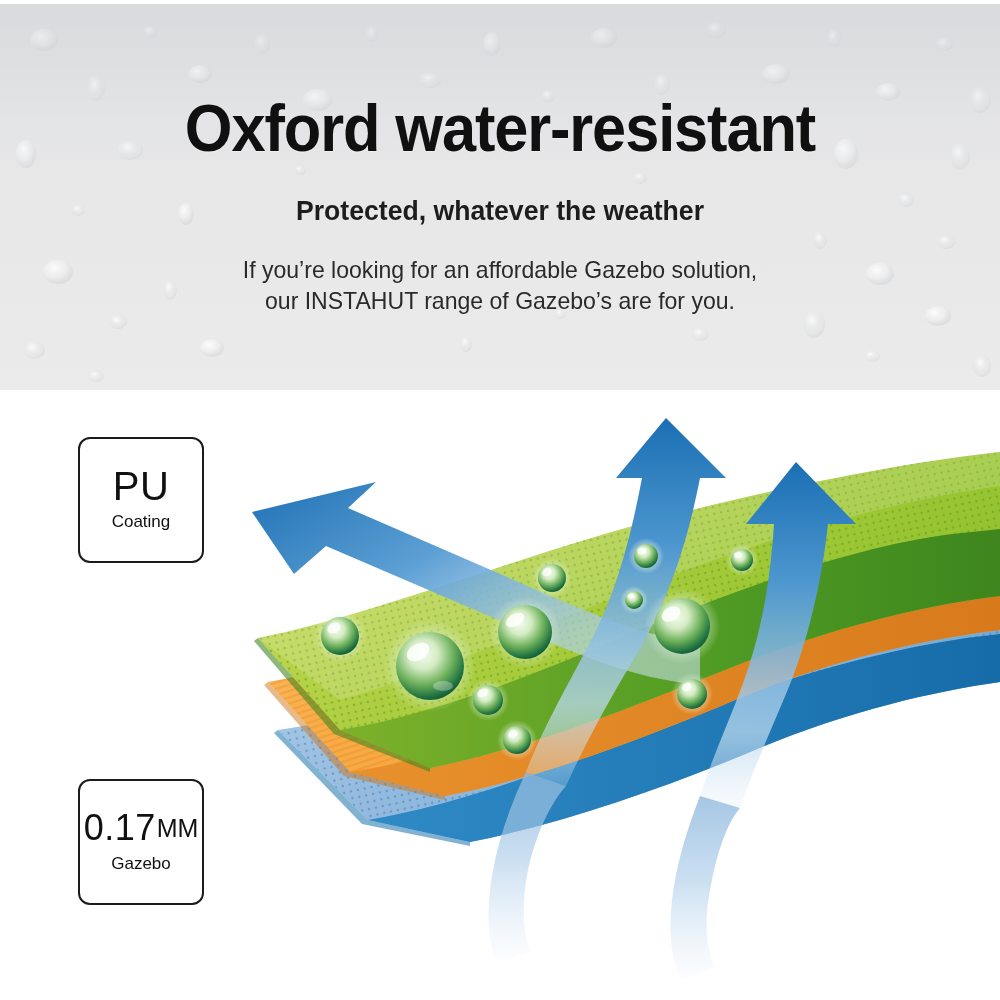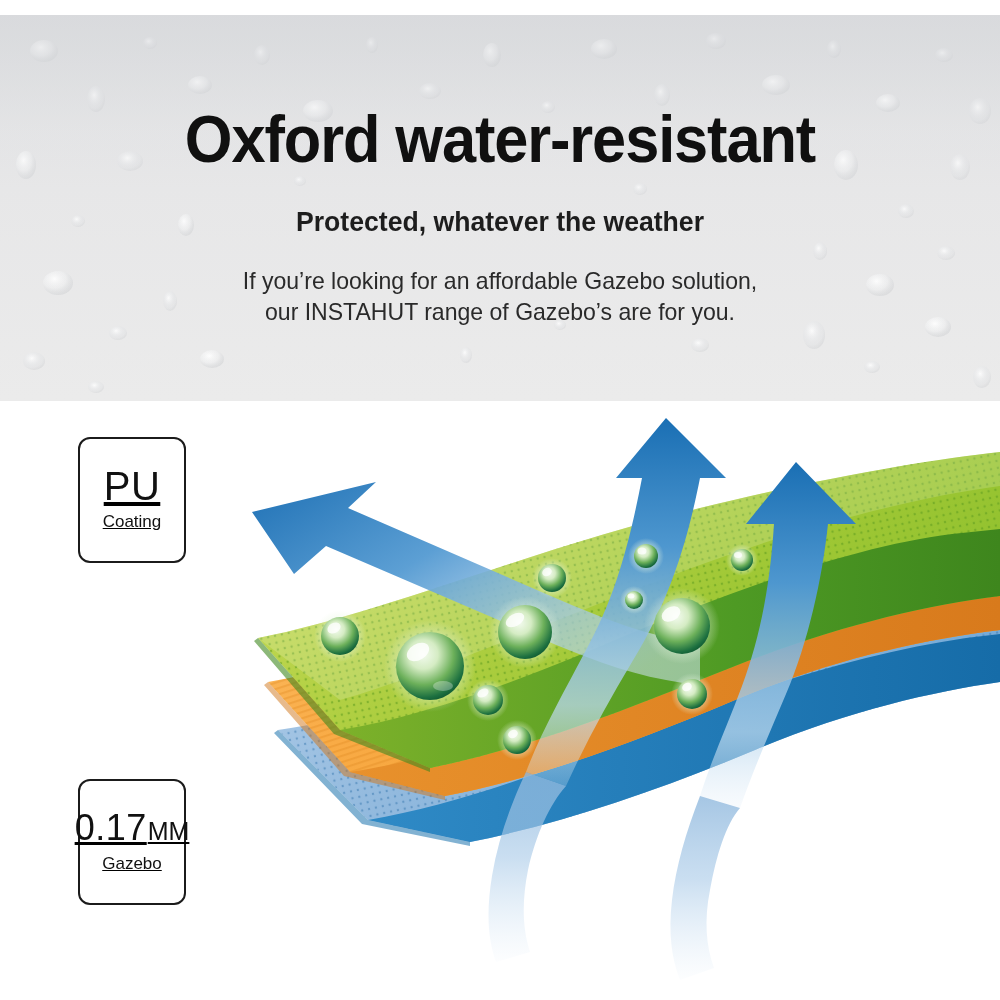--- a/index.html
+++ b/index.html
@@ -6,21 +6,21 @@
   html,body{margin:0;padding:0;}
   body{
     width:1000px;height:1000px;overflow:hidden;background:#ffffff;
     font-family:"Liberation Sans","DejaVu Sans",sans-serif;
     -webkit-font-smoothing:antialiased;
   }
   #page{position:relative;width:1000px;height:1000px;background:#fff;}
 
   
   .header-band{
-    position:absolute;left:0;top:15px;width:1000px;height:386px;
+    position:absolute;left:0;top:4px;width:1000px;height:386px;
     background:#e6e6e6;overflow:hidden;
   }
   .droplet-tex{position:absolute;inset:0;}
   .hdr-fade{
     position:absolute;left:0;top:0;width:1000px;height:386px;
     background:linear-gradient(180deg,rgba(214,216,219,.55) 0%,rgba(229,230,232,.25) 30%,rgba(233,233,233,.10) 58%,rgba(236,236,236,0) 100%);
   }
 
   .hdr-text{position:absolute;left:0;top:0;width:1000px;text-align:center;}
   .title{
@@ -37,35 +37,35 @@
   }
   .body-copy{
     position:absolute;left:0;top:250px;width:1000px;
     font-size:24px;line-height:31px;font-weight:400;color:#2a2a2a;
     transform:scaleX(.96);transform-origin:50% 50%;
   }
   .body-copy span{display:block;}
 
   
   .badge{
-    position:absolute;width:108px;height:126px;left:78px;
+    position:absolute;width:126px;height:126px;left:78px;
     border:2.5px solid #1b1b1b;border-radius:12px;background:#fff;
     box-sizing:border-box;
-    display:flex;flex-direction:column;align-items:center;justify-content:center;text-decoration:underline;
+    display:flex;flex-direction:column;align-items:center;justify-content:center;
   }
   .badge-1{top:437px;}
   .badge-2{top:608px;}
   .badge-3{top:779px;}
   .badge-main{
     font-size:40px;line-height:42px;font-weight:400;color:#111;
     letter-spacing:.5px;display:flex;align-items:baseline;justify-content:center;
   }
   .badge-unit{font-size:25px;line-height:20px;letter-spacing:0;margin-left:1px;}
   .badge-sub{font-size:17px;line-height:26px;font-weight:400;color:#111;margin-top:2px;}
-  .badge-3 .badge-main{font-size:36px;}
+  .badge-3 .badge-main{font-size:36px;align-items:center;}
 
   
   .fabric-graphic{position:absolute;left:230px;top:400px;width:770px;height:600px;}
   .fabric-graphic svg{display:block;width:770px;height:600px;}
 </style>
 </head>
 <body>
 
 <div id="page">
 

